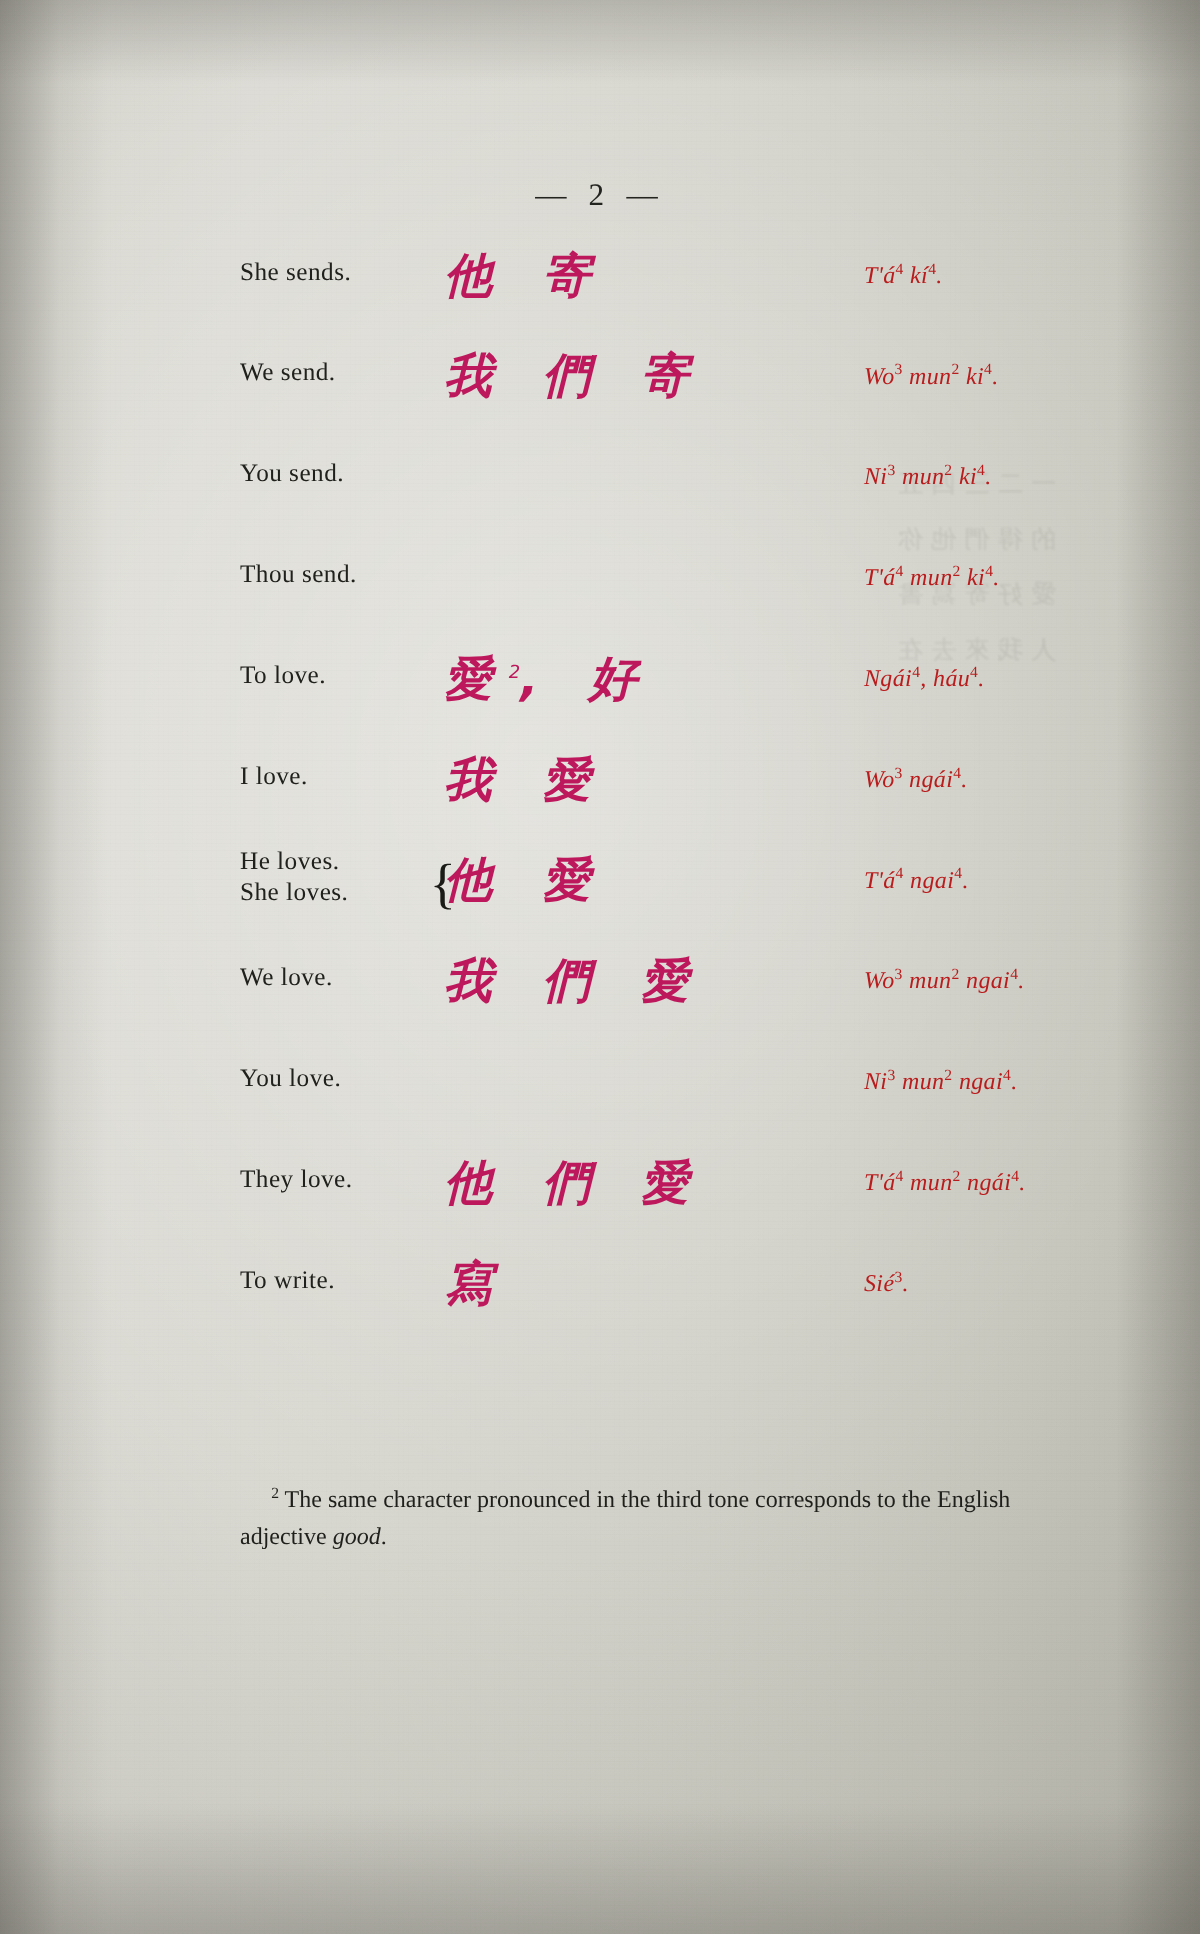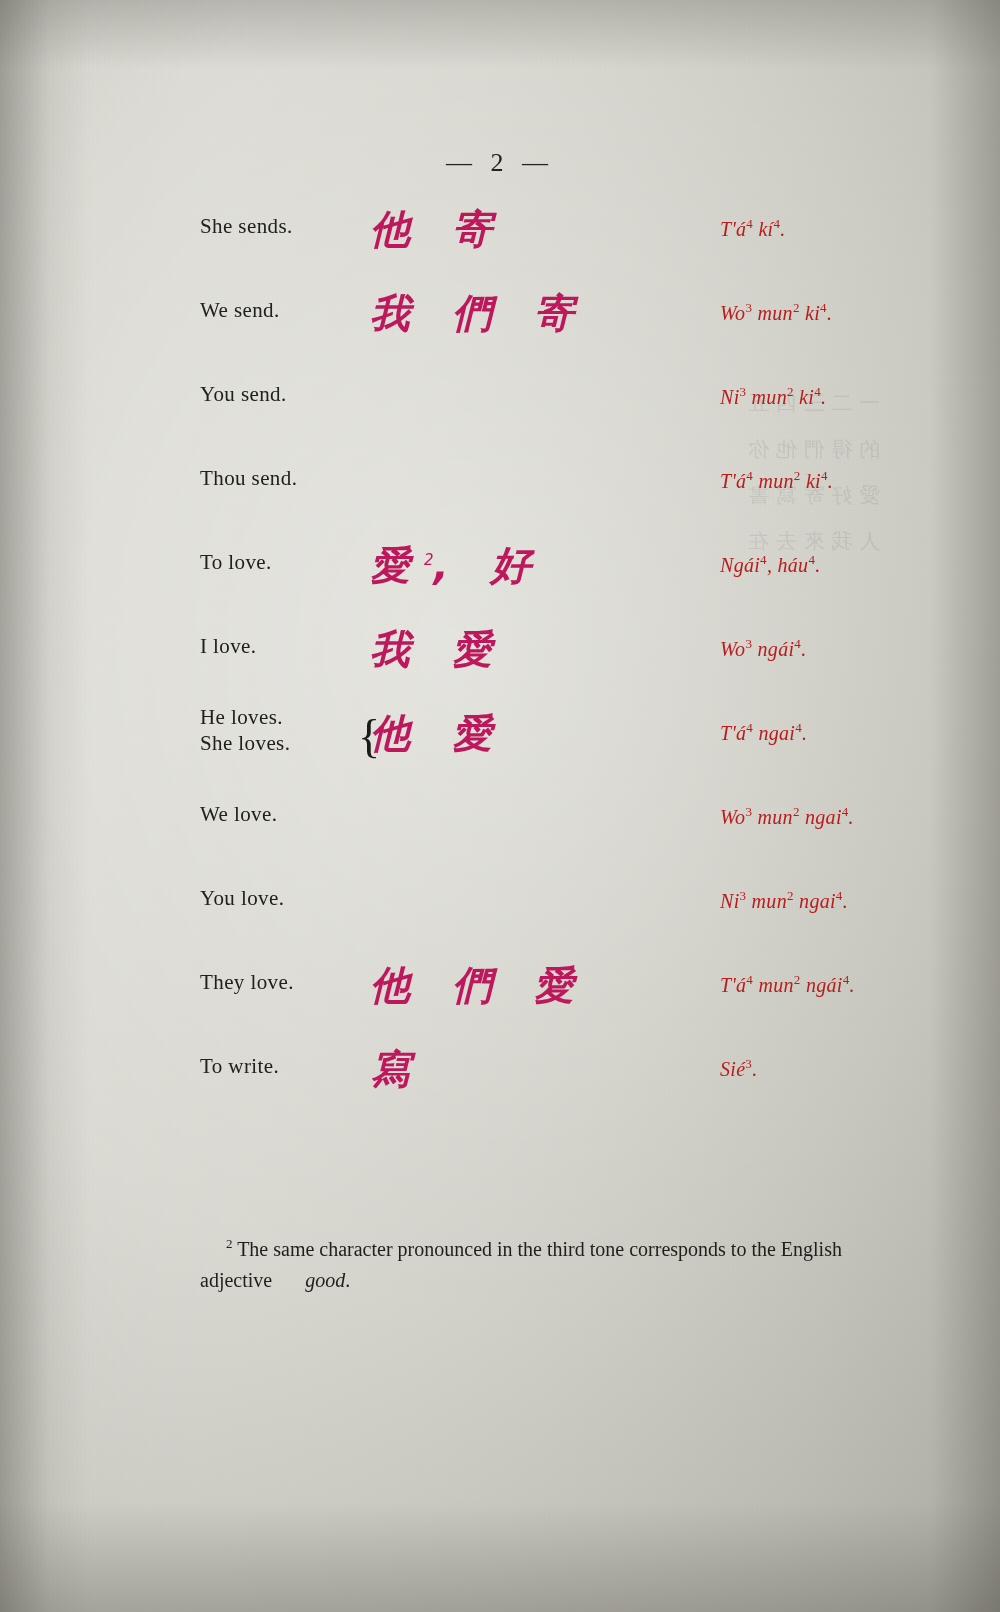--- a/index.html
+++ b/index.html
@@ -163,21 +163,21 @@
     width: 672px;
     font-size: 20px;
     line-height: 31px;
     color: #1f1f1b;
     font-family: "Liberation Serif", serif;
   }
   .footnote sup {
     font-size: 13px;
   }
   .footnote .indent { display: inline-block; width: 26px; }
-  .footnote i { font-style: italic; margin-left: 28px; }
+  .footnote i { font-style: italic; }
 </style>
 </head>
 <body>
 
 <div id="page">
   <div id="paper"></div>
   <div id="bleed">一 二 三 四 五
 的 得 們 他 你
 愛 好 寄 寫 書
 人 我 來 去 在</div>
@@ -217,20 +217,21 @@
         </div>
         <div class="row">
           <span class="brace">{</span>
           <div class="english two-line">He loves.
 She loves.</div>
           <div class="chinese">他 愛</div>
           <div class="roman">T'á<sup>4</sup> ngai<sup>4</sup>.</div>
         </div>
         <div class="row">
           <div class="english">We love.</div>
+          <div class="chinese">我 們 愛</div>
           <div class="roman">Wo<sup>3</sup> mun<sup>2</sup> ngai<sup>4</sup>.</div>
         </div>
         <div class="row">
           <div class="english">You love.</div>
           <div class="roman">Ni<sup>3</sup> mun<sup>2</sup> ngai<sup>4</sup>.</div>
         </div>
         <div class="row">
           <div class="english">They love.</div>
           <div class="chinese">他 們 愛</div>
           <div class="roman">T'á<sup>4</sup> mun<sup>2</sup> ngái<sup>4</sup>.</div>

